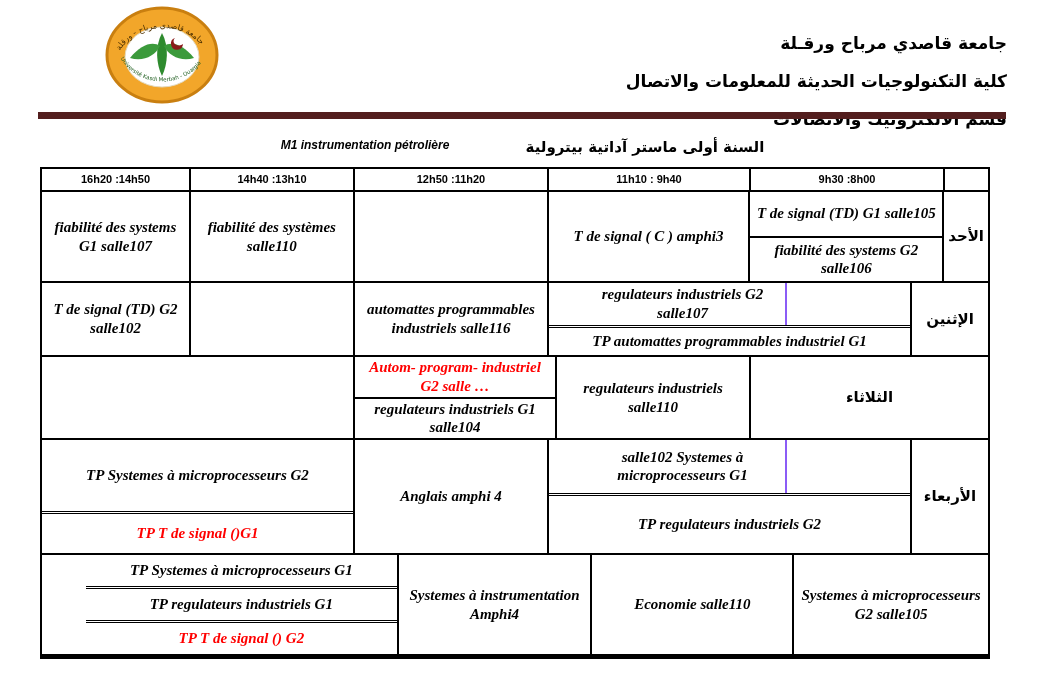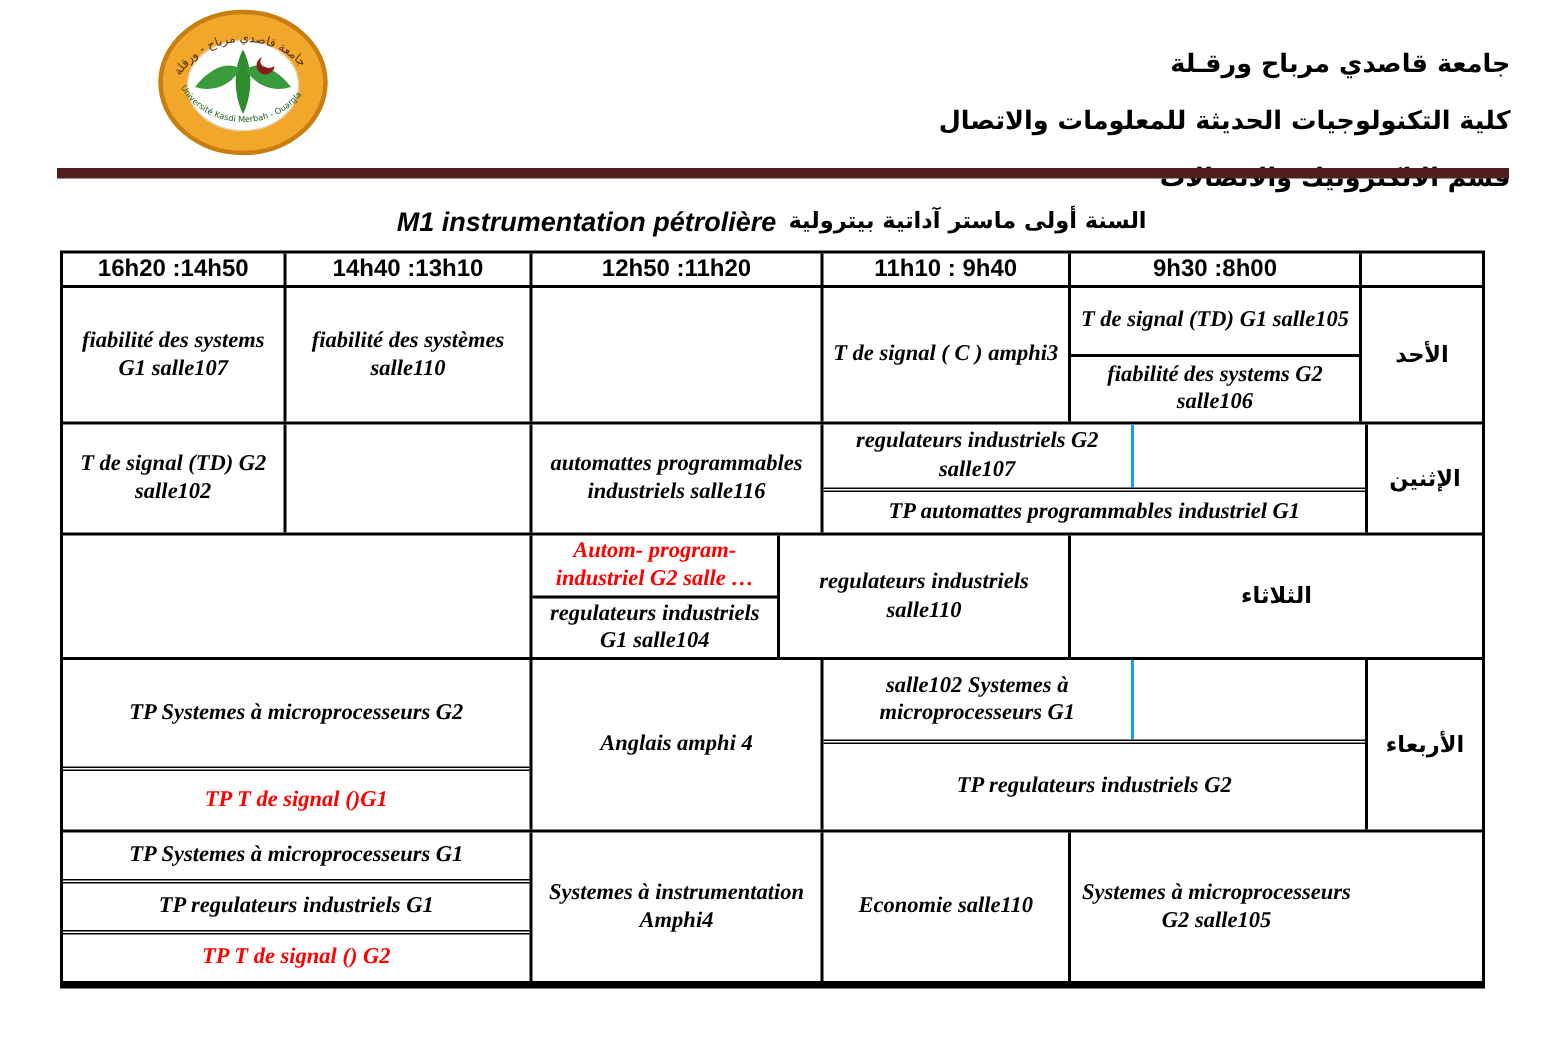--- a/index.html
+++ b/index.html
@@ -9,63 +9,63 @@
   }
   
   .logo{position:absolute;left:103px;top:4px;}
   .hdr-ar{
     position:absolute;right:30px;top:24px;text-align:right;
     font-family:"DejaVu Sans", sans-serif;font-weight:bold;font-size:17px;
     line-height:38px;color:#000;
   }
   .rule{position:absolute;left:38px;top:112px;width:968px;height:7px;background:#531e1e;}
   .title-fr{
-    position:absolute;left:256px;top:138px;width:270px;text-align:center;
-    font-family:"Liberation Sans", sans-serif;font-weight:bold;font-style:italic;font-size:18px;
+    position:absolute;left:230px;top:138px;width:270px;text-align:center;
+    font-family:"Liberation Sans", sans-serif;font-weight:bold;font-style:italic;font-size:12px;
   }
   .title-ar{
     position:absolute;left:520px;top:138px;width:250px;text-align:center;
     font-family:"DejaVu Sans", sans-serif;font-weight:bold;font-size:15px;
   }
   
   .timetable{
     position:absolute;left:40px;top:167px;width:950px;box-sizing:border-box;
     border:2px solid #000;border-bottom-width:5px;background:#fff;
   }
   .t-row{display:flex;border-bottom:2px solid #000;box-sizing:border-box;}
   .t-row:last-child{border-bottom:none;}
   .row-head{height:23px;}
   .row-sun{height:91px;}
   .row-mon{height:74px;}
   .row-tue{height:83px;}
   .row-wed{height:115px;}
-  .row-thu{height:99px;}
+  .row-thu{height:99px;padding-left:44px;}
   .cell{
     border-right:2px solid #000;box-sizing:border-box;
     display:flex;align-items:center;justify-content:center;text-align:center;
     padding:1px 4px;font-weight:bold;font-style:italic;font-size:15px;line-height:1.25;
   }
   .cell:last-child{border-right:none;}
-  .w1{width:149px;} .w2{width:164px;} .w3{width:194px;} .w4{width:165px;} .w5{width:194px;}
+  .w1{width:149px;} .w2{width:164px;} .w3{width:194px;} .w4{width:202px;} .w5{width:194px;}
   .w12{width:313px;} .w45{width:363px;}
   .day{flex:1;font-family:"DejaVu Sans", sans-serif;font-style:normal;font-size:15px;}
-  .th{font-family:"Liberation Sans", sans-serif;font-style:normal;font-size:16px;padding:0 2px;}
+  .th{font-family:"Liberation Sans", sans-serif;font-style:normal;font-size:11px;padding:0 2px;}
   .stack{flex-direction:column;padding:0;align-items:stretch;justify-content:flex-start;}
   .sub{
     flex:1;display:flex;align-items:center;justify-content:center;text-align:center;
     padding:1px 4px;box-sizing:border-box;
   }
   .sub + .sub{border-top:2px solid #000;}
   .sub.dbl{border-top:3px double #000;}
   .sub-split{padding:0;align-items:stretch;}
   .subcell{
     display:flex;align-items:center;justify-content:center;text-align:center;
     padding:1px 4px;box-sizing:border-box;
   }
-  .w4i{width:207px;border-right:2px solid #0ea5e9;}
+  .w4i{width:207px;border-right:2px solid #8b5cf6;margin-left:31px;}
   .grow{flex:1;}
   .red{color:#ff0000;}
 </style>
 </head>
 <body>
 
 <svg class="logo" width="118" height="102" viewBox="0 0 118 102">
   <ellipse cx="59" cy="51" rx="55" ry="47" fill="#f2a62a" stroke="#c97f10" stroke-width="3"></ellipse>
   <ellipse cx="59" cy="53" rx="37" ry="30" fill="#ffffff" stroke="#e3d9bd" stroke-width="1"></ellipse>
   <path d="M59 29 C52 42 53 60 59 72 C65 60 66 42 59 29 Z" fill="#2e8b2e"></path>

